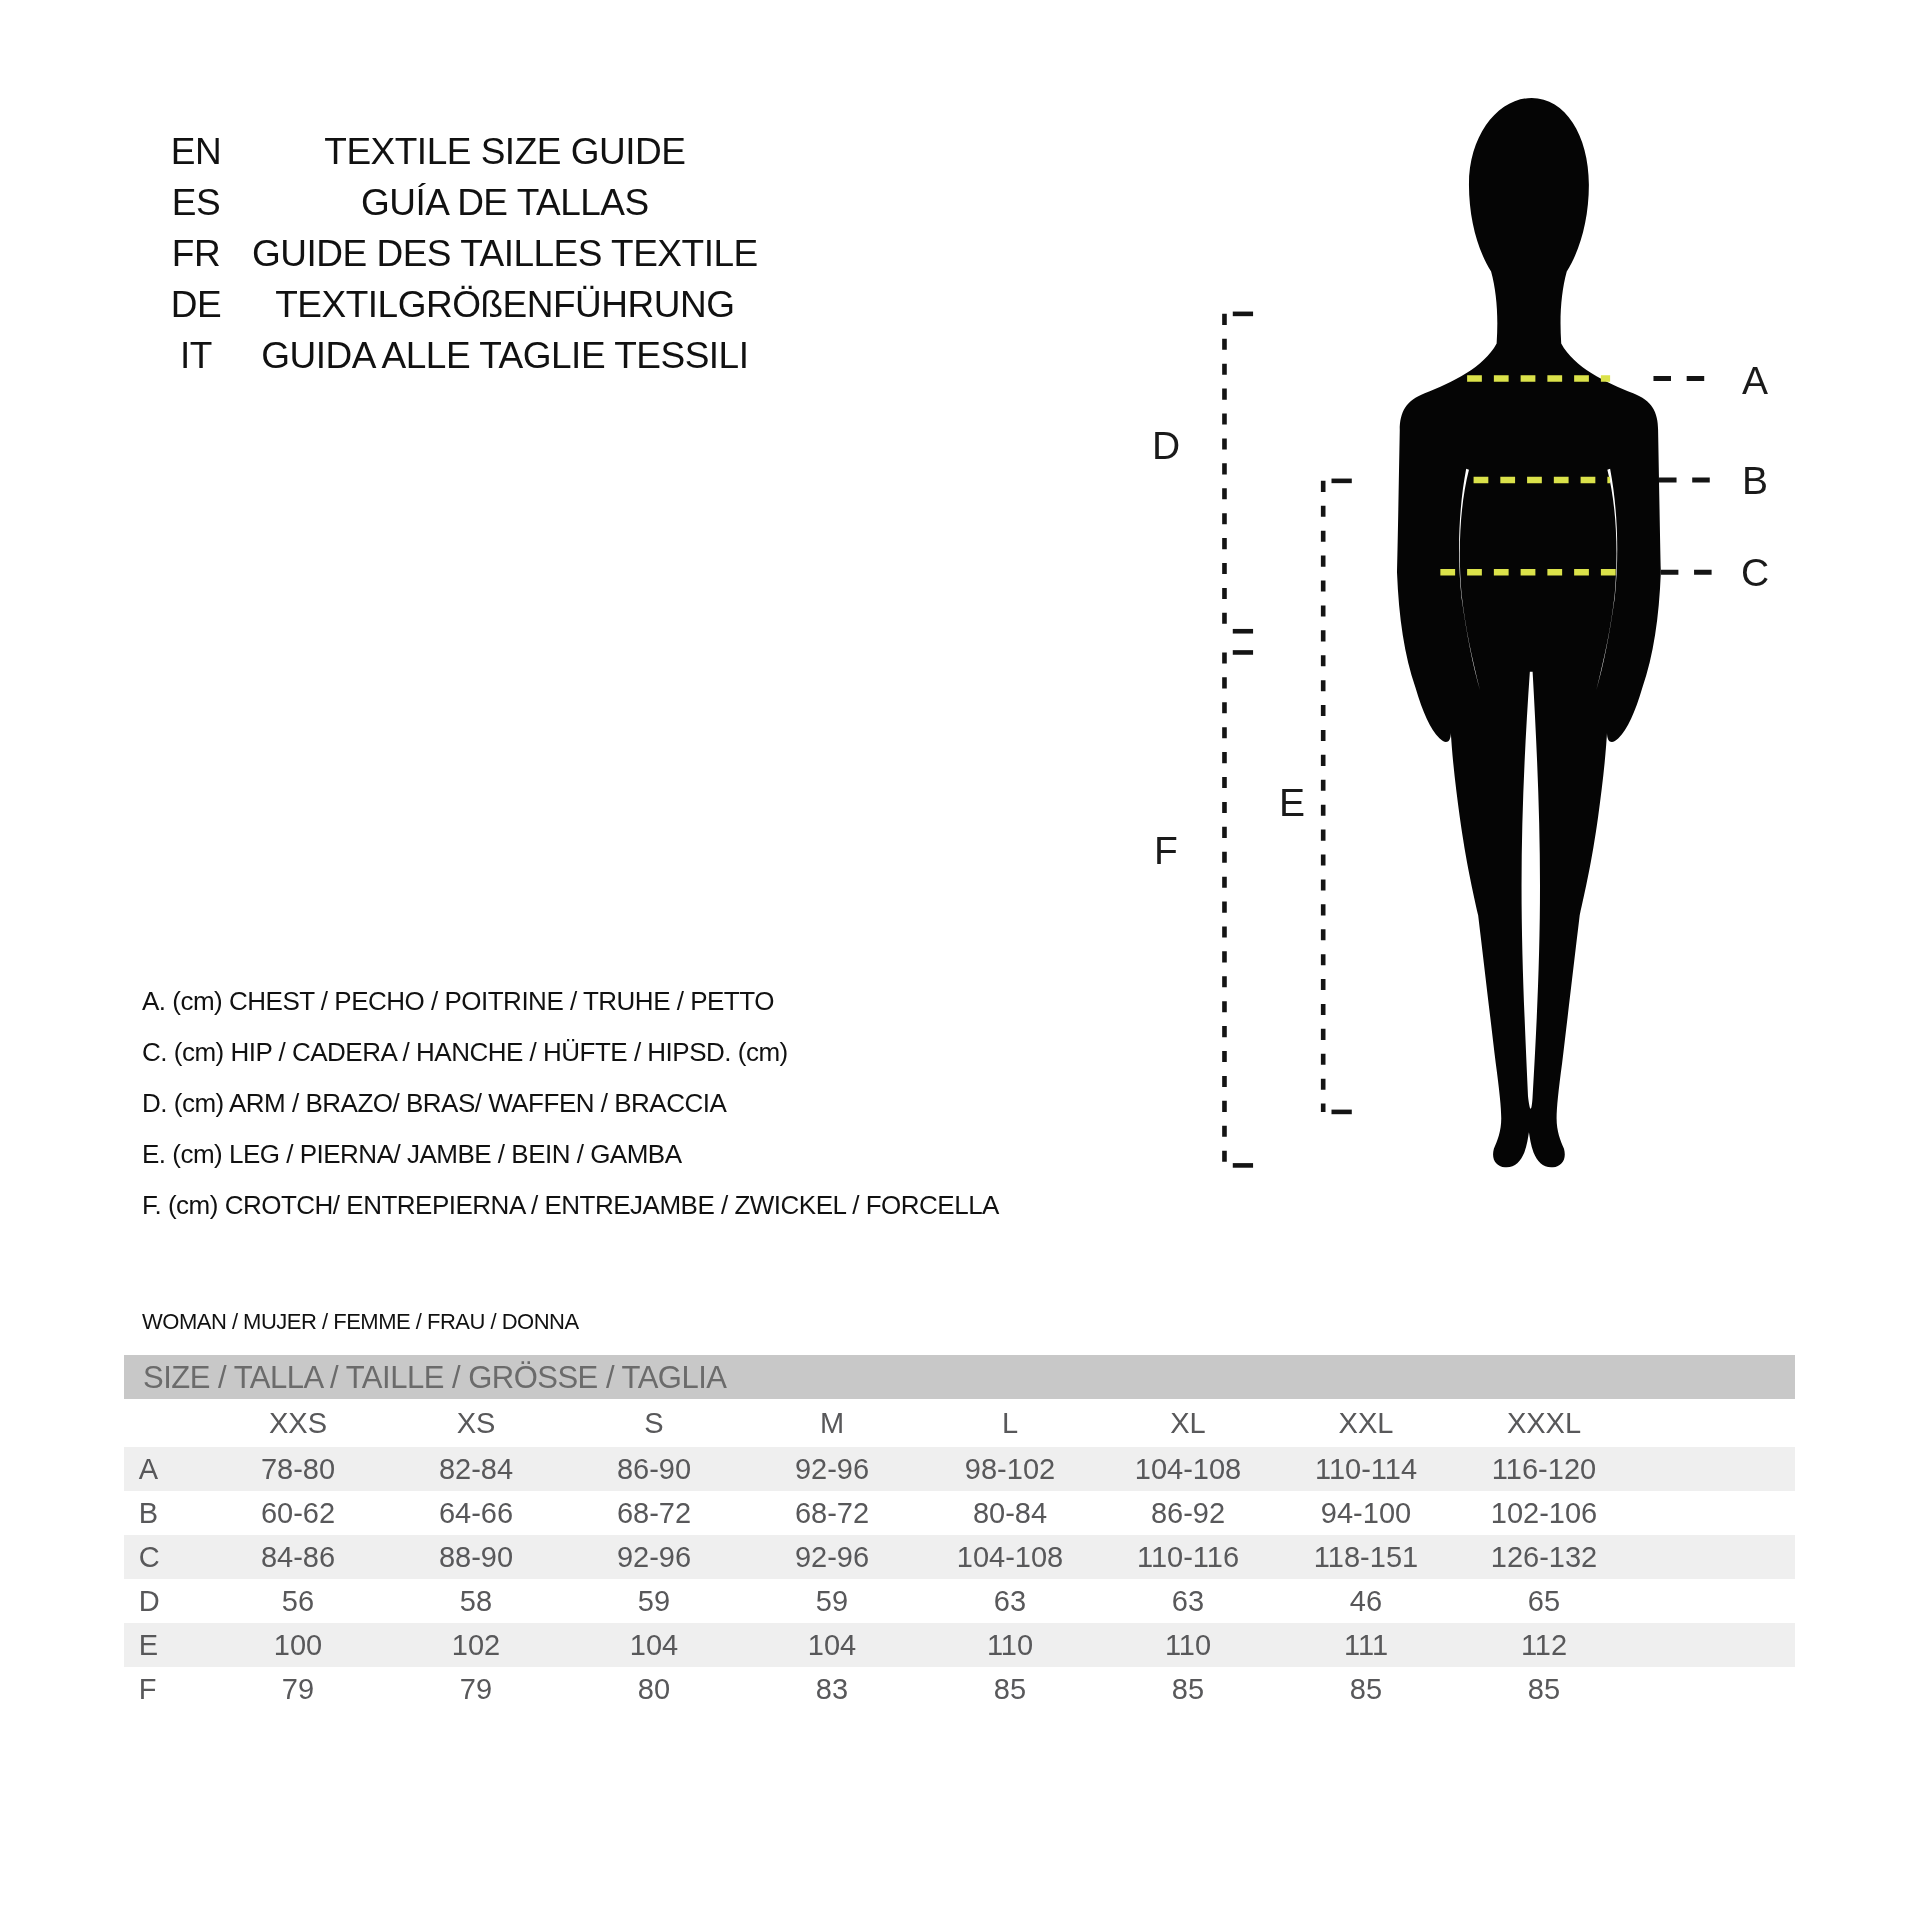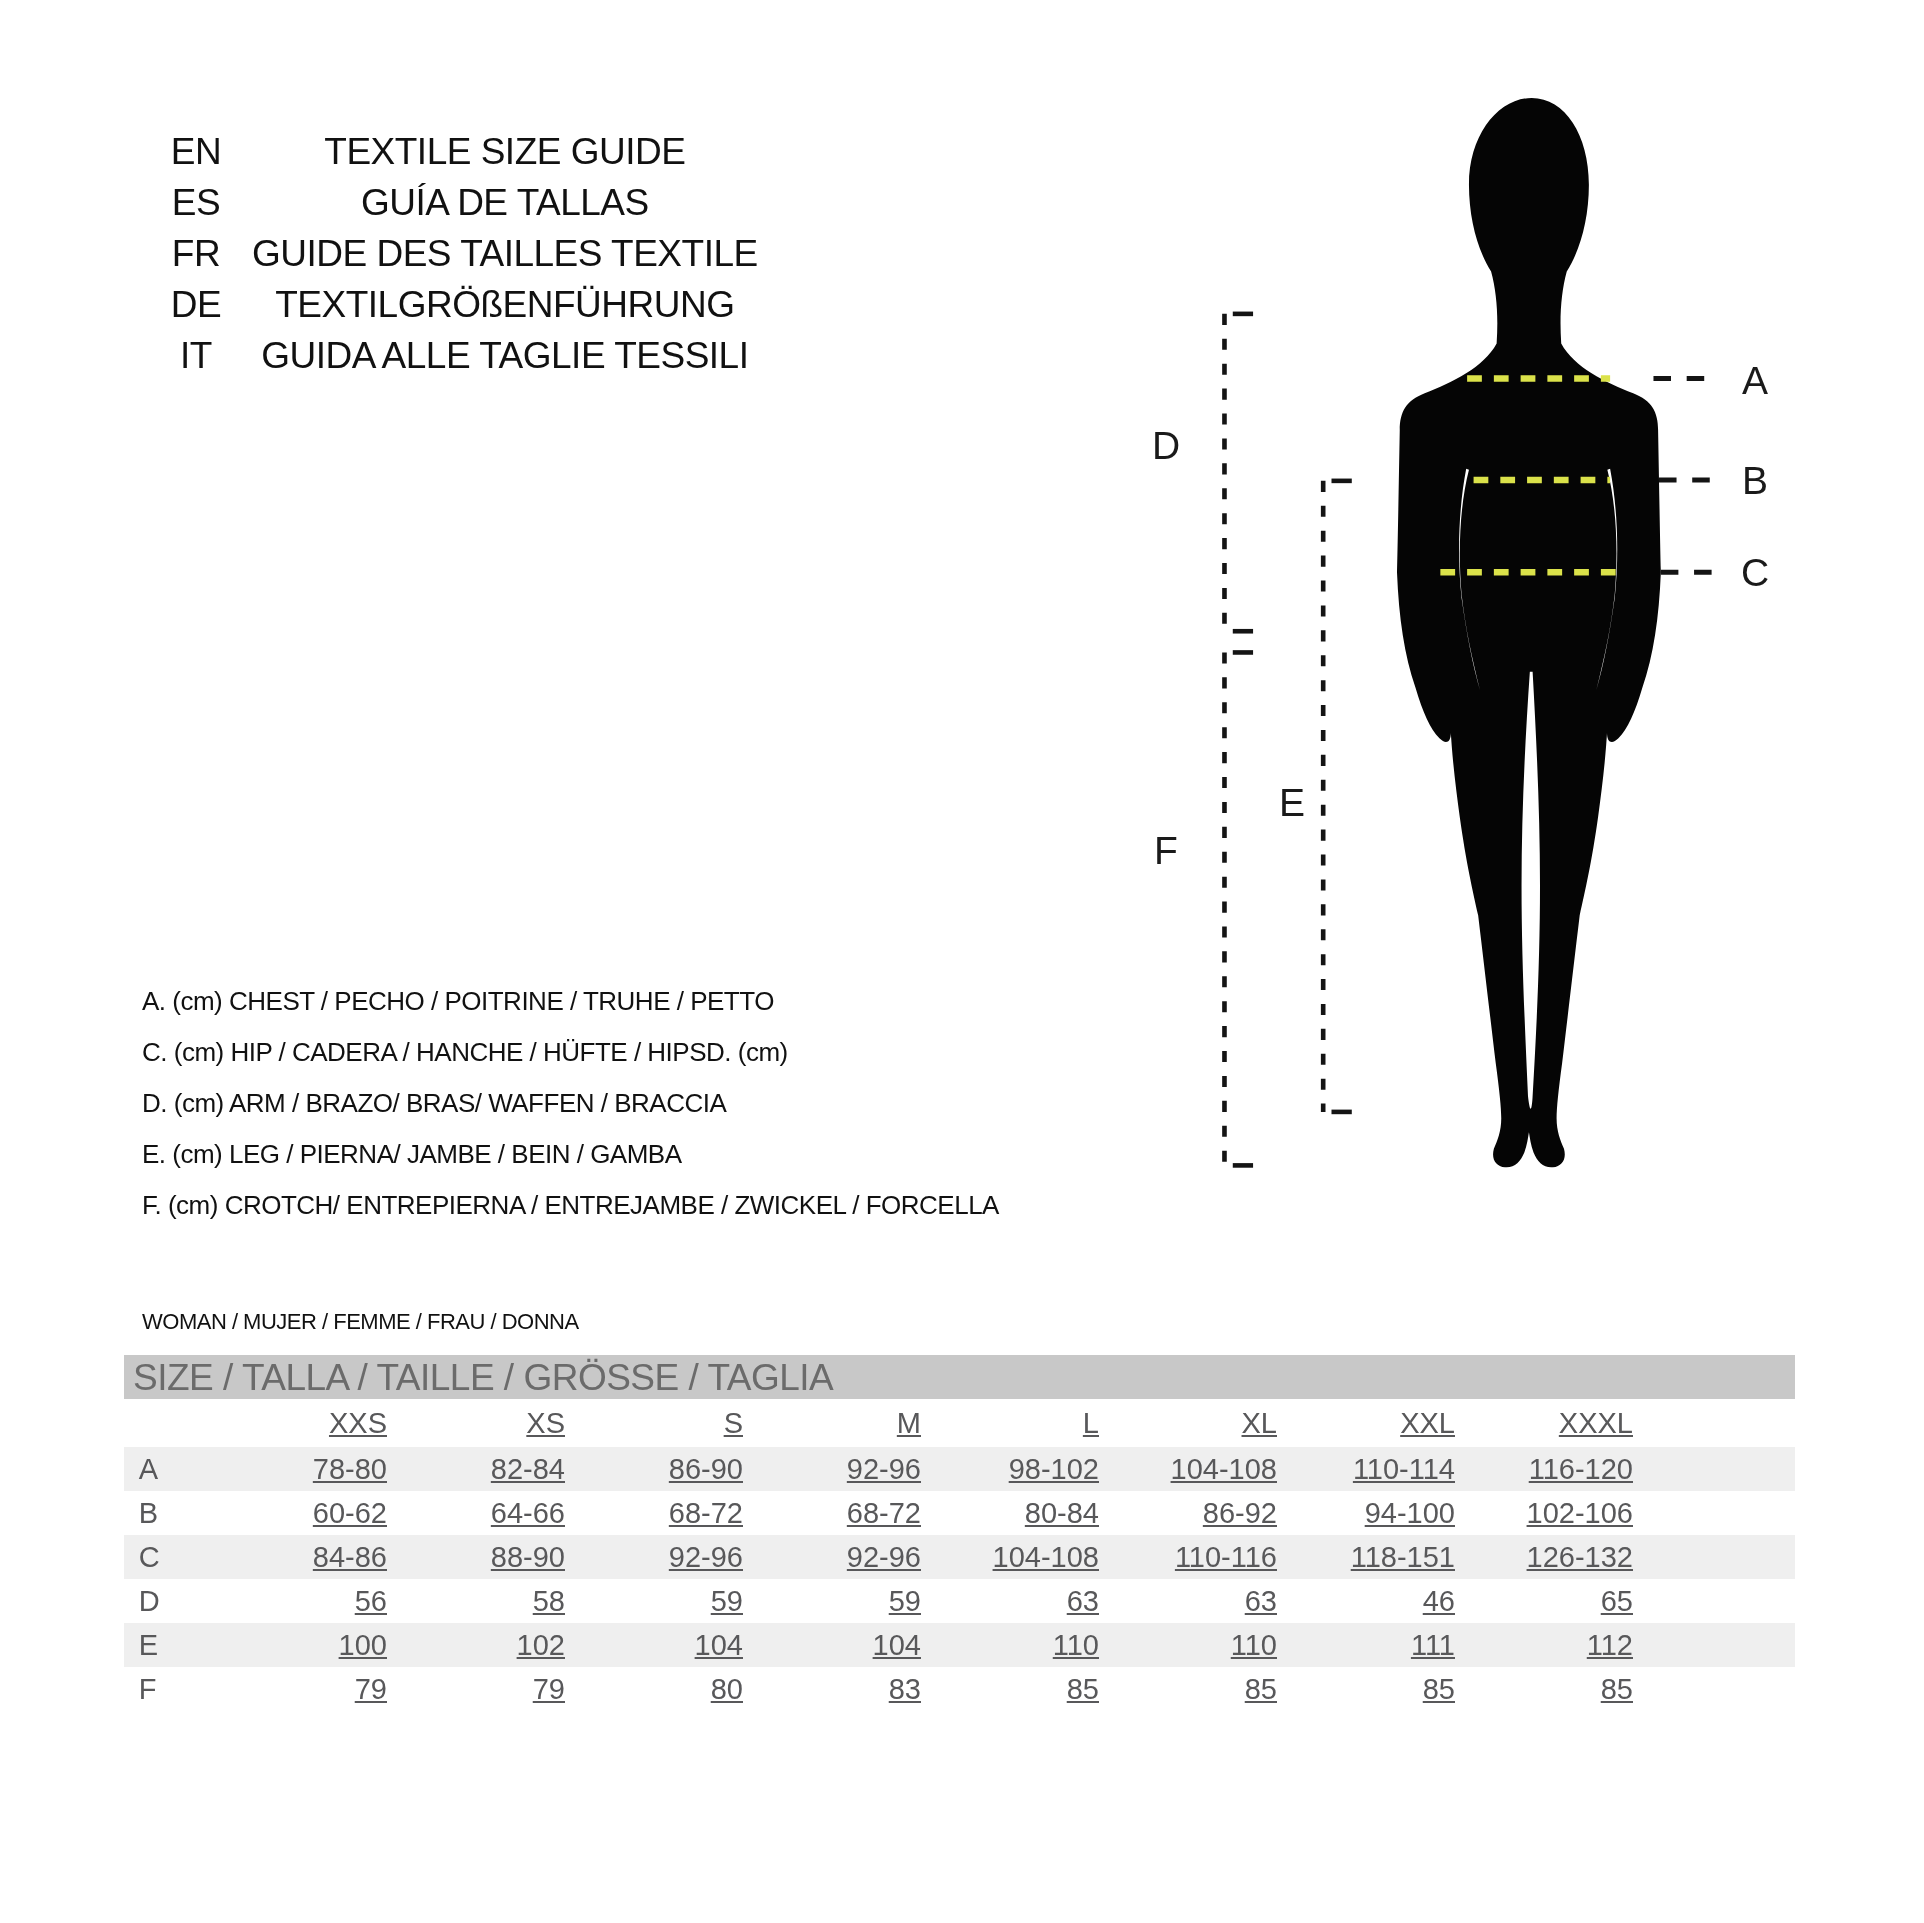--- a/index.html
+++ b/index.html
@@ -34,33 +34,33 @@
   }
   .audience-line{
     position:absolute;left:142px;top:1296px;
     font-size:22px;line-height:51px;letter-spacing:-0.5px;
     white-space:nowrap;
   }
   
   .size-table{position:absolute;left:124px;top:1355px;width:1671px;}
   .size-table .band{
     height:44px;background:#c8c8c8;color:#6b6b6b;
-    font-size:37px;line-height:45px;padding-left:9px;
+    font-size:31px;line-height:45px;padding-left:19px;
     box-sizing:border-box;white-space:nowrap;letter-spacing:-0.5px;
   }
   .trow{
     display:grid;
     grid-template-columns:85px 178px 178px 178px 178px 178px 178px 178px 178px 1fr;
     height:44px;line-height:44px;
     color:#58585a;font-size:29px;
   }
   .trow.sizes-row{height:48px;line-height:48px;}
   .trow.stripe{background:#efefef;}
   .trow .rlabel{padding-left:14.8px;text-align:left;}
-  .trow .cell{text-align:right;text-decoration:underline;}
+  .trow .cell{text-align:center;}
 </style>
 </head>
 <body>
 
 <div class="page">
 
   <div class="lang-block">
     <div>EN</div>
     <div>TEXTILE SIZE GUIDE</div>
     <div>ES</div>

